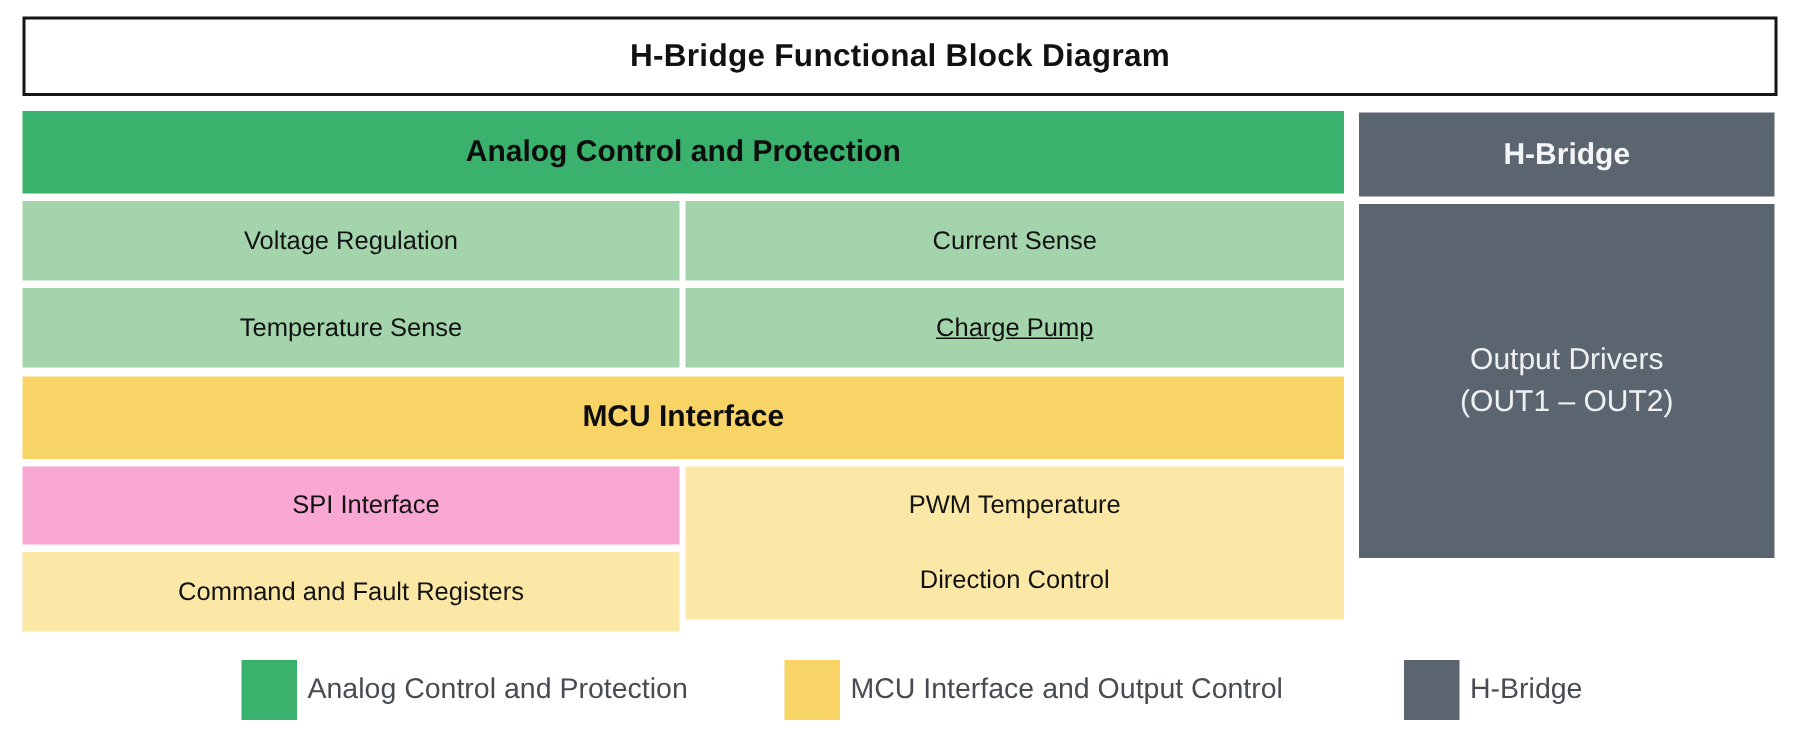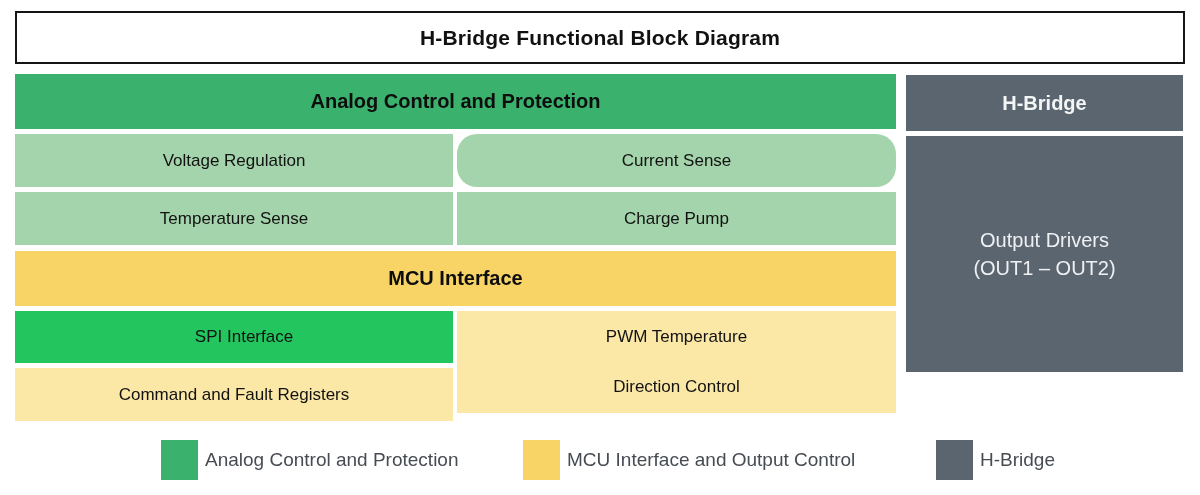--- a/index.html
+++ b/index.html
@@ -32,23 +32,23 @@
     font-size: 20px;
     font-weight: bold;
     color: #0d0d0d;
   }
   .cell {
     font-size: 17px;
     color: #121212;
   }
   .green-hdr  { left: 15px;  top: 74px;  width: 881px; height: 55px; }
   .r1l        { left: 15px;  top: 134px; width: 438px; height: 53px; }
-  .r1r        { left: 457px; top: 134px; width: 439px; height: 53px; border-radius: 20px; }
+  .r1r        { left: 457px; top: 134px; width: 439px; height: 53px; }
   .r2l        { left: 15px;  top: 192px; width: 438px; height: 53px; }
-  .r2r        { left: 457px; top: 192px; width: 439px; height: 53px; }
+  .r2r        { left: 457px; top: 192px; width: 439px; height: 53px; text-decoration: underline; }
   .yellow-hdr { left: 15px;  top: 251px; width: 881px; height: 55px; }
   .r3l        { left: 15px;  top: 311px; width: 438px; height: 52px; }
   .r3r        { left: 457px; top: 311px; width: 439px; height: 52px; }
   .r4l        { left: 15px;  top: 368px; width: 438px; height: 53px; }
   .r4r        { left: 457px; top: 360px; width: 439px; height: 53px; }
   .hb-hdr {
     left: 906px; top: 75px; width: 277px; height: 56px;
     font-size: 20px; font-weight: bold; color: #f4f5f6;
   }
   .hb-body {
@@ -86,21 +86,21 @@
 
   <div class="abs green-hdr hdr" style="background-color: rgb(58, 178, 110);">Analog Control and Protection</div>
 
   <div class="abs r1l cell" style="background-color: rgb(164, 212, 171);">Voltage Regulation</div>
   <div class="abs r1r cell" style="background-color: rgb(164, 212, 171);">Current Sense</div>
   <div class="abs r2l cell" style="background-color: rgb(164, 212, 171);">Temperature Sense</div>
   <div class="abs r2r cell" style="background-color: rgb(164, 212, 171);">Charge Pump</div>
 
   <div class="abs yellow-hdr hdr" style="background-color: rgb(248, 212, 102);">MCU Interface</div>
 
-  <div class="abs r3l cell" style="background-color: #22c55e; padding-left: 20px;">SPI Interface</div>
+  <div class="abs r3l cell" style="background-color: #f9a8d4; padding-left: 20px;">SPI Interface</div>
   <div class="abs r3r cell" style="background-color: rgb(251, 232, 167);">PWM Temperature</div>
   <div class="abs r4l cell" style="background-color: rgb(251, 232, 167);">Command and Fault Registers</div>
   <div class="abs r4r cell" style="background-color: rgb(251, 232, 167);">Direction Control</div>
 
   <div class="abs hb-hdr" style="background-color: rgb(91, 101, 112);">H-Bridge</div>
 
   <div class="abs hb-body" style="background-color: rgb(91, 101, 112);">
     <span>Output Drivers</span>
     <span>(OUT1 – OUT2)</span>
   </div>

